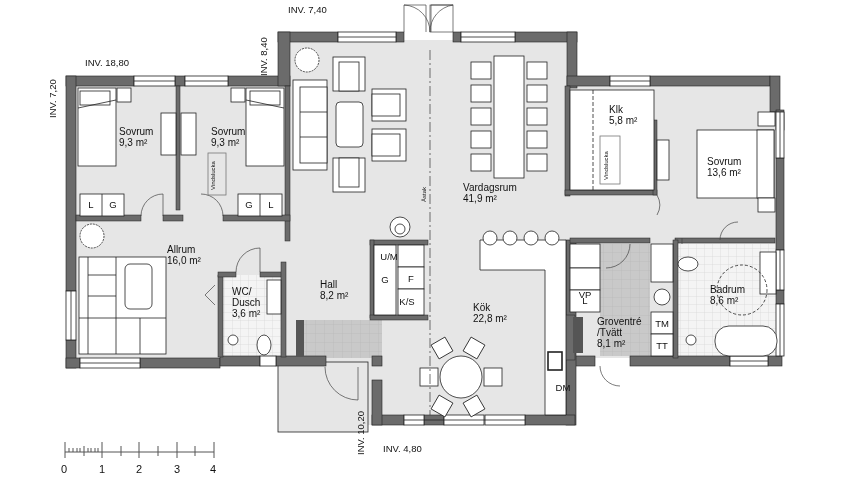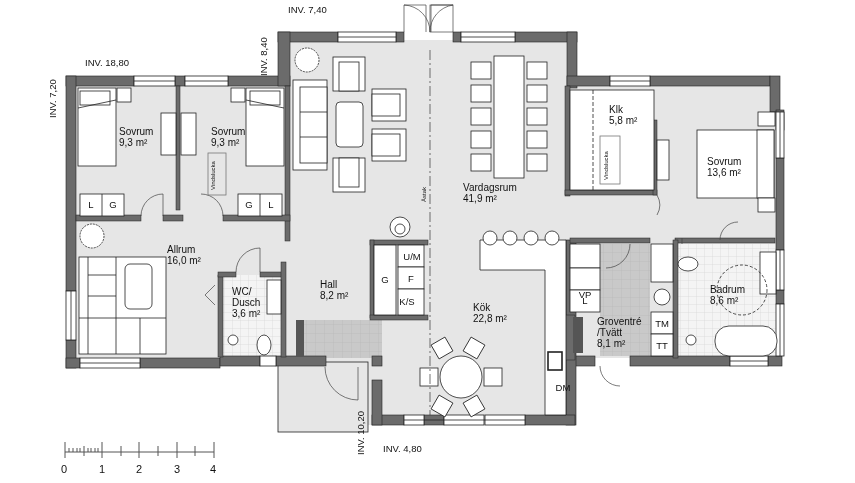--- a/index.html
+++ b/index.html
@@ -345,21 +345,21 @@
 <div class="lbl" style="left:710px;top:284px;">
   <div>Badrum</div>
   <div>8,6 m²</div>
 </div>
 
 <div class="fix" style="left:80px;top:199px;width:22px;">L</div>
 <div class="fix" style="left:102px;top:199px;width:22px;">G</div>
 <div class="fix" style="left:238px;top:199px;width:22px;">G</div>
 <div class="fix" style="left:260px;top:199px;width:22px;">L</div>
 <div class="fix" style="left:374px;top:274px;width:22px;">G</div>
-<div class="fix" style="left:399px;top:251px;width:26px;">U/M</div>
+<div class="fix" style="left:376px;top:251px;width:26px;">U/M</div>
 <div class="fix" style="left:398px;top:273px;width:26px;">F</div>
 <div class="fix" style="left:398px;top:296px;width:18px;">K/S</div>
 <div class="fix" style="left:570px;top:289px;width:30px;">VP</div>
 <div class="fix" style="left:570px;top:295px;width:30px;">L</div>
 <div class="fix" style="left:651px;top:318px;width:22px;">TM</div>
 <div class="fix" style="left:651px;top:340px;width:22px;">TT</div>
 <div class="fix" style="left:545px;top:382px;width:36px;">DM</div>
 <div class="tiny" style="left:210px;top:190px;">Vindslucka</div>
 <div class="tiny" style="left:603px;top:180px;">Vindslucka</div>
 <div class="tiny" style="left:421px;top:202px;">Åstak</div>

